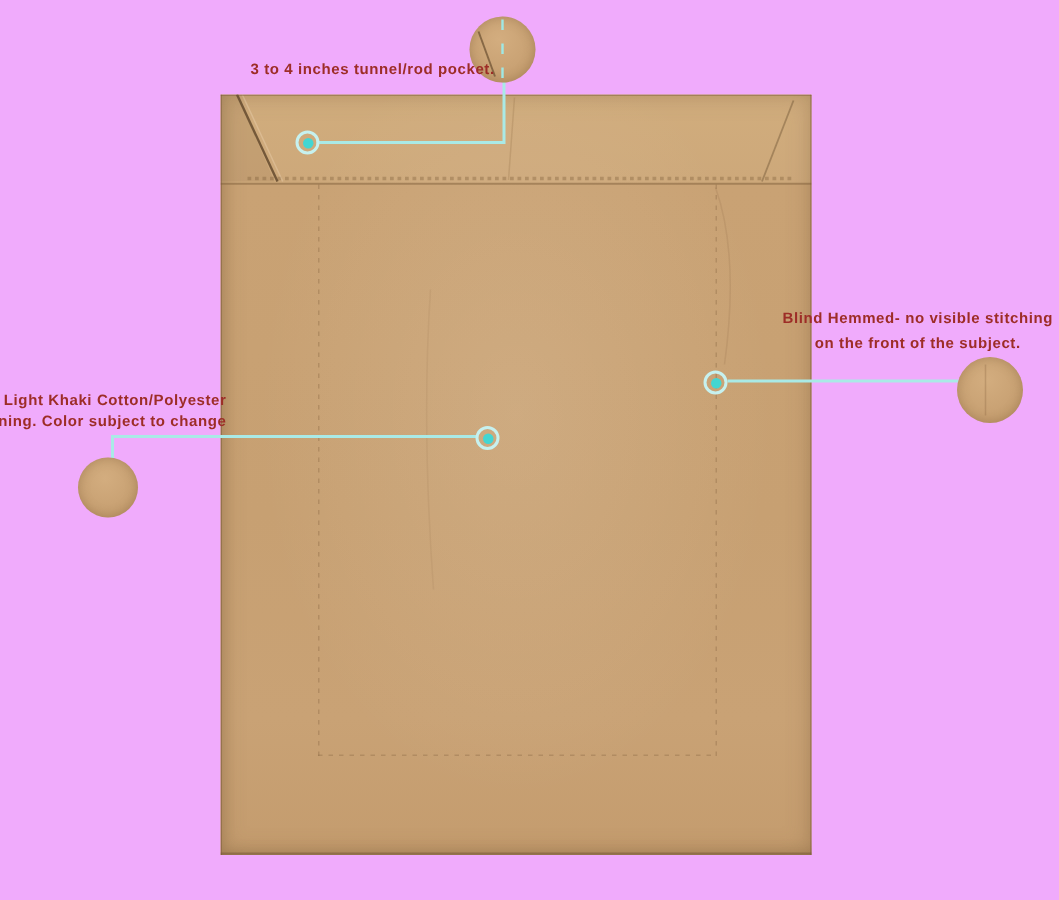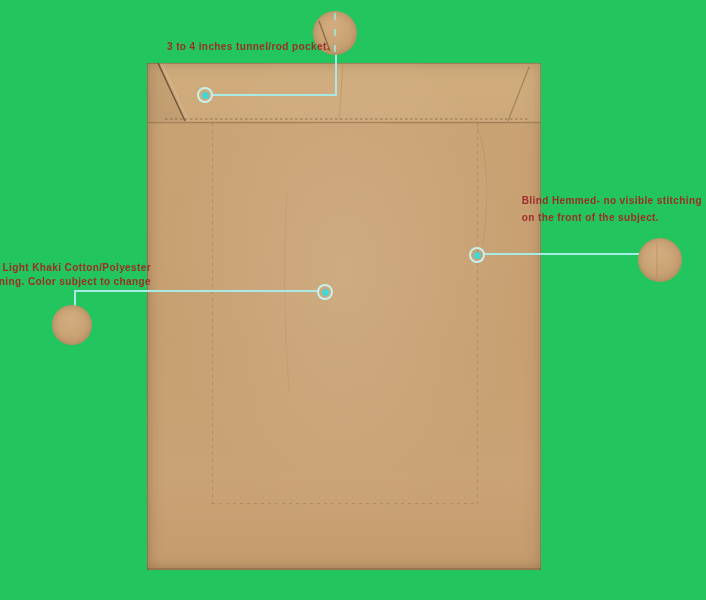--- a/index.html
+++ b/index.html
@@ -6,21 +6,21 @@
     --label-text:#9d2d27;
     --leader-line:#a9eae6;
     --marker-ring:#c6f1ef;
     --marker-dot:#43d6d2;
     --fabric-base:#c7a075;
     --fabric-band:#ccA77a;
     --fabric-shadow:rgba(120,90,55,0.35);
   }
   html,body{margin:0;padding:0;background:#ffffff;}
   .stage{
-    position:relative;width:706px;height:600px;background:#22c55e;overflow:hidden;
+    position:relative;width:706px;height:600px;background:#f0abfc;overflow:hidden;
     font-family:"Liberation Sans",sans-serif;
   }
   
   .fabric{
     position:absolute;left:147px;top:63px;width:394px;height:507px;
     background:
       radial-gradient(ellipse at 50% 42%, rgba(255,244,228,0.12), rgba(0,0,0,0) 62%),
       linear-gradient(180deg,#cda777 0%, #c9a274 12%, #c7a072 55%, #c9a275 82%, #c49c6e 100%);
     box-shadow: inset 0 0 16px var(--fabric-shadow), inset 2px -3px 8px rgba(120,90,55,0.22);
   }
@@ -45,21 +45,21 @@
     box-shadow: inset 0 0 7px rgba(120,90,55,0.38);
   }
   .detail-circle svg{position:absolute;left:0;top:0;}
   
   .note{
     position:absolute;font-weight:bold;font-size:10px;letter-spacing:0.4px;
     color:var(--label-text);white-space:nowrap;
   }
   .note.top{left:167px;top:41px;}
   .note.left{right:555px;top:261px;text-align:right;line-height:13.5px;}
-  .note.right{right:4px;top:192px;text-align:left;line-height:17px;}
+  .note.right{right:4px;top:204px;text-align:center;line-height:17px;}
 </style>
 </head>
 <body>
 
 <div class="stage">
 
   <div class="fabric">
     <svg width="394" height="507" viewBox="0 0 394 507">
 
       <rect x="0" y="0" width="394" height="59" fill="rgba(255,236,210,0.08)"></rect>

